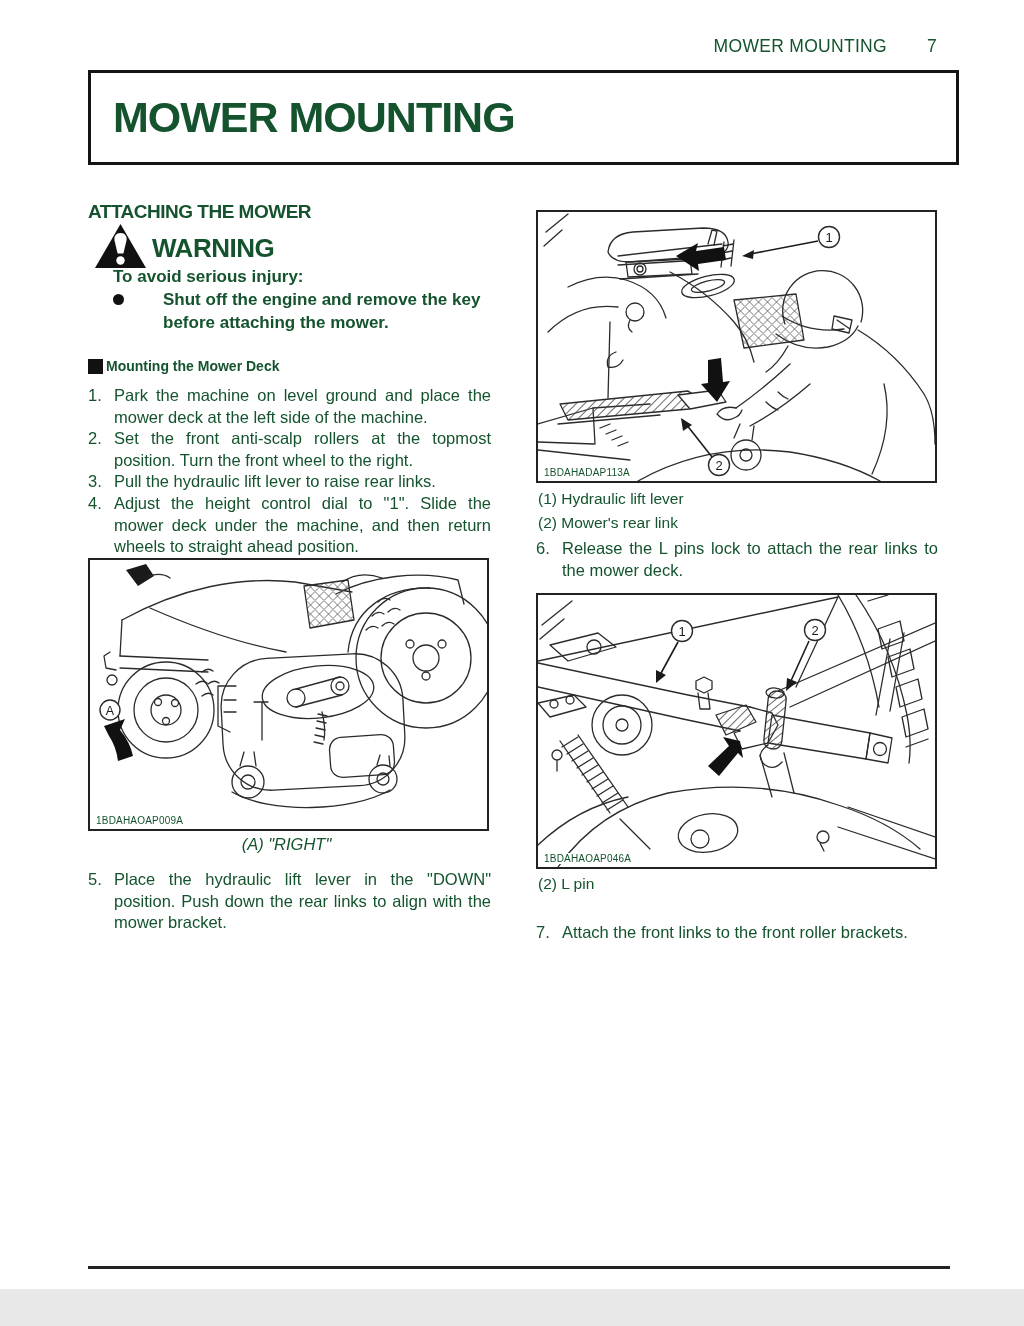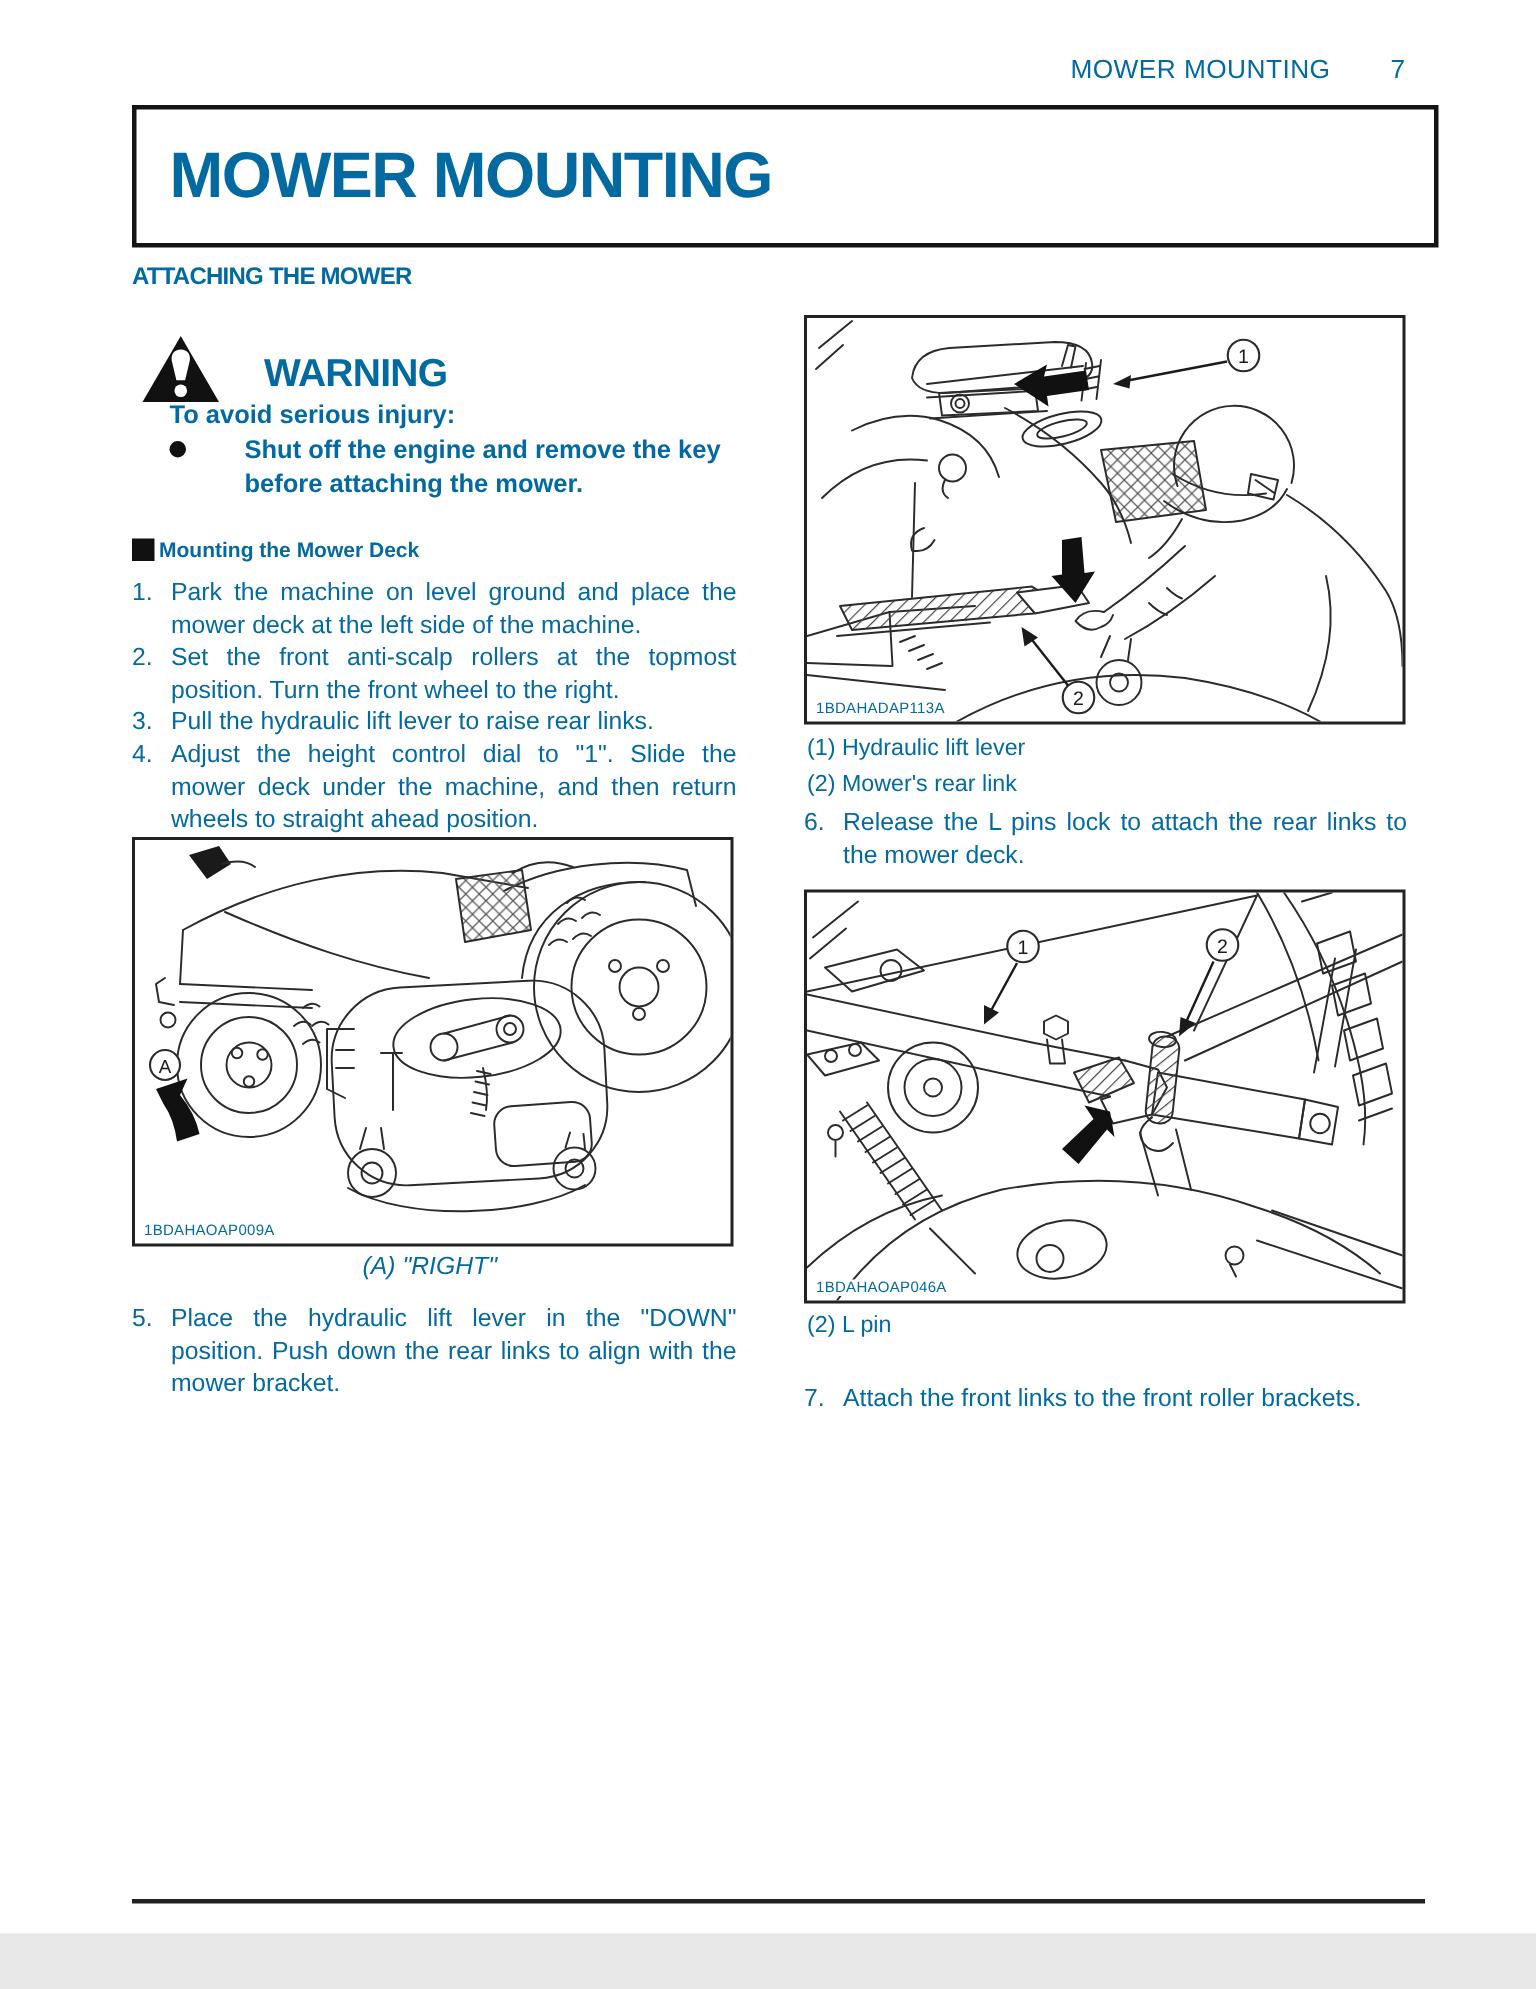--- a/index.html
+++ b/index.html
@@ -1,30 +1,30 @@
 <!DOCTYPE html>
 <html><head>
 <meta charset="utf-8">
 <style>
   html,body{margin:0;padding:0;background:#e8e8e8;}
   .page{position:relative;width:1024px;height:1289px;background:#ffffff;
-        font-family:"Liberation Sans",sans-serif;color:#0369a1;overflow:hidden;margin:0 auto;}
+        font-family:"Liberation Sans",sans-serif;color:#14532d;overflow:hidden;margin:0 auto;}
   .abs{position:absolute;}
   
   .running-header{top:36px;left:560px;width:377px;display:flex;justify-content:flex-end;
         gap:40px;font-size:17.5px;letter-spacing:.3px;}
   
   .title-box{left:88px;top:70px;width:843px;height:89px;border:3px solid #141414;
         display:flex;align-items:center;padding-left:22px;}
   .title-box h1{margin:0;font-size:43px;font-weight:bold;letter-spacing:-1px;}
   
-  .sec-heading{left:88px;top:176px;font-size:16px;font-weight:bold;letter-spacing:-.5px;}
+  .sec-heading{left:88px;top:201px;font-size:19px;font-weight:bold;letter-spacing:-.5px;}
   
   .warn-icon{left:94px;top:223px;}
-  .warn-word{left:152px;top:233px;font-size:26px;font-weight:bold;letter-spacing:-.5px;margin-left:24px;}
+  .warn-word{left:152px;top:233px;font-size:26px;font-weight:bold;letter-spacing:-.5px;}
   .warn-intro{left:113px;top:267px;font-size:17px;font-weight:bold;}
   .warn-bullet{left:113px;top:288px;width:392px;display:flex;font-size:17px;font-weight:bold;line-height:23px;gap:28px;}
   .warn-bullet .dot{flex:none;width:22px;padding-top:6px;}
   .warn-bullet .dot i{display:block;width:11px;height:11px;border-radius:50%;background:#111;}
   
   .sub-heading{left:88px;top:358px;font-size:14px;font-weight:bold;display:flex;align-items:center;}
   .sq{display:inline-block;width:15px;height:15px;background:#111;margin-right:3px;}
   
   .steps{display:flex;flex-direction:column;}
   .step{display:flex;font-size:16.5px;line-height:21.6px;}

